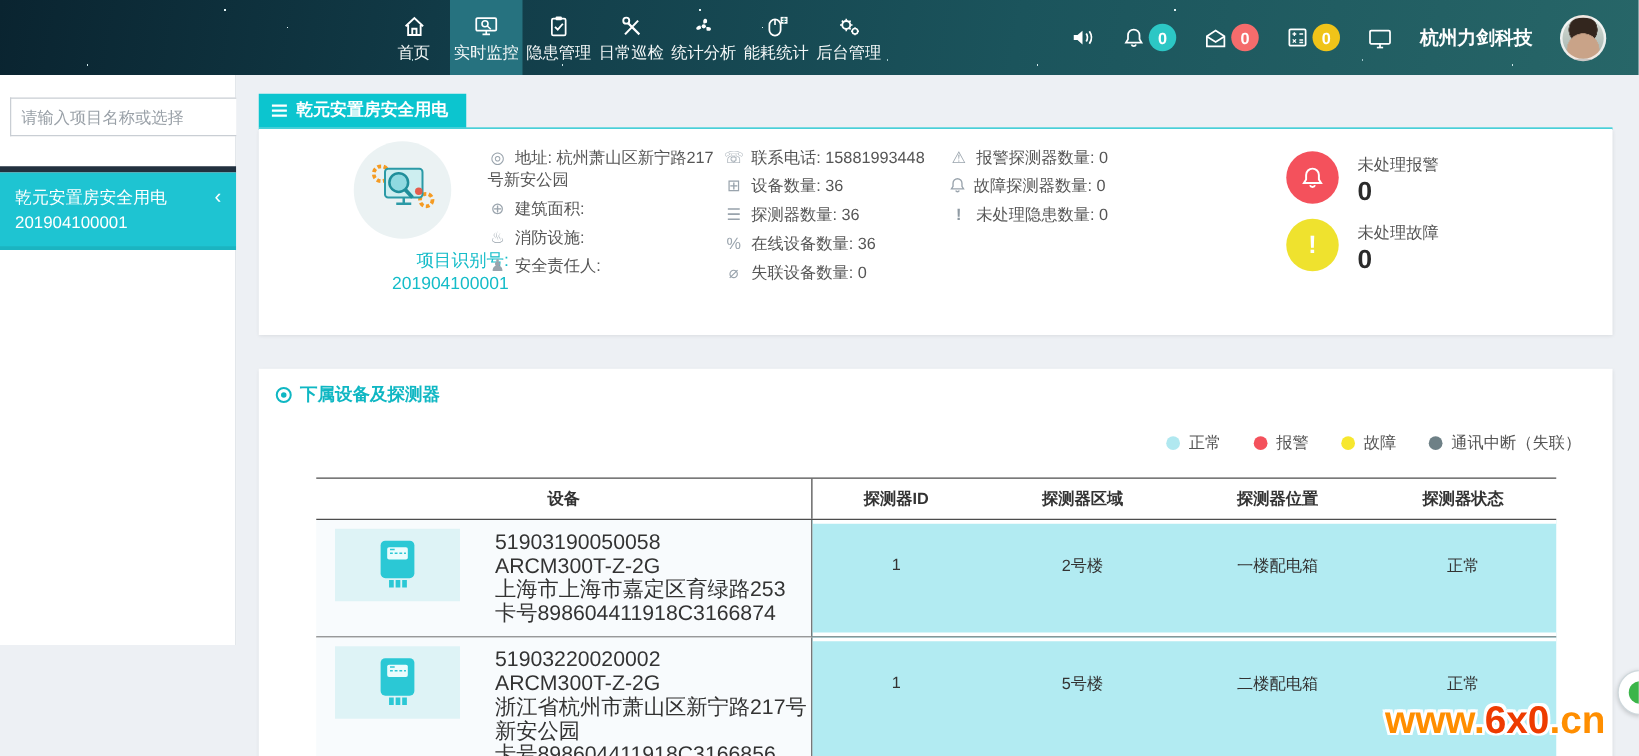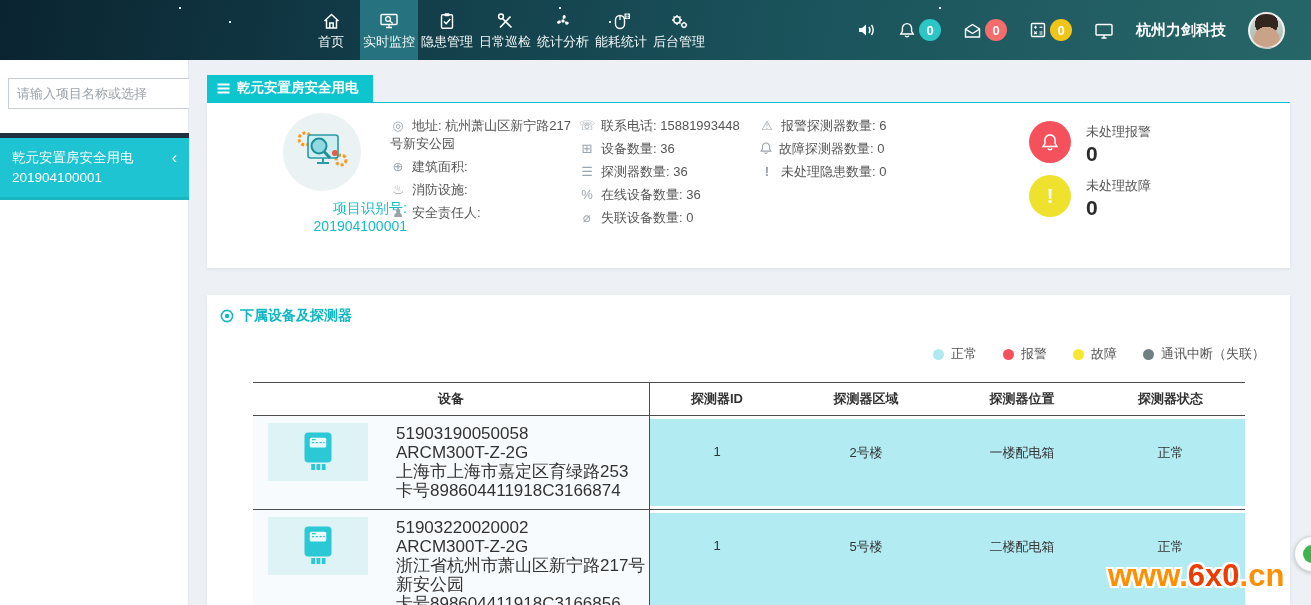--- a/index.html
+++ b/index.html
@@ -47,21 +47,21 @@
   .avatar {
     width:37px; height:37px; border-radius:50%;
     background:
       radial-gradient(circle at 50% 78%,#c9a388 0 42%,transparent 43%),
       radial-gradient(circle at 50% 30%,#33261e 0 40%,transparent 41%),
       linear-gradient(#d8ddd6,#9fb0ab);
     border:2px solid rgba(255,255,255,.75);
   }
 
   
-  .sidebar { position:absolute; left:0; top:60px; width:189px; height:545px; background:#fff; box-shadow:inset -1px 0 0 #e3e7eb; }
+  .sidebar { position:absolute; left:0; top:60px; width:189px; height:456px; background:#fff; box-shadow:inset -1px 0 0 #e3e7eb; }
   .search-row { display:flex; margin:18px 8px 0 8px; }
   .search-input {
     flex:1; height:31px; border:1px solid #c9ced4; border-right:none; padding:0 8px;
     font-size:13px; color:#333; outline:none; font-family:inherit;
   }
   .search-input::placeholder { color:#9aa1a8; }
   .search-btn { width:40px; height:31px; background:#1778d0; border:none; cursor:pointer; display:flex; align-items:center; justify-content:center; }
   .proj-sep { height:5px; background:#22313f; margin-top:24px; }
   .project-item {
     background:#1ec4d2; color:#fff; padding:10px 12px 12px 12px; position:relative; cursor:pointer;
@@ -316,21 +316,21 @@
 
     <div class="dcol dcol-2">
       <div class="drow"><span class="dicon">☏</span><span>联系电话: 15881993448</span></div>
       <div class="drow"><span class="dicon">⊞</span><span>设备数量: 36</span></div>
       <div class="drow"><span class="dicon">☰</span><span>探测器数量: 36</span></div>
       <div class="drow"><span class="dicon">%</span><span>在线设备数量: 36</span></div>
       <div class="drow"><span class="dicon">⌀</span><span>失联设备数量: 0</span></div>
     </div>
 
     <div class="dcol dcol-3">
-      <div class="drow"><span class="dicon">⚠</span><span>报警探测器数量: 6</span></div>
+      <div class="drow"><span class="dicon">⚠</span><span>报警探测器数量: 0</span></div>
       <div class="drow"><svg class="dicon-svg" width="14" height="14" style="color:#9aa4ad">
             <use href="#sym-bell"></use>
           </svg><span>故障探测器数量: 0</span></div>
       <div class="drow"><span class="dicon" style="font-weight:bold;color:#8f9aa3">!</span><span>未处理隐患数量: 0</span></div>
     </div>
 
     <div class="counters">
       <div class="counter">
         <div class="ccircle red">
           <svg width="20" height="20" style="color:#fff">

